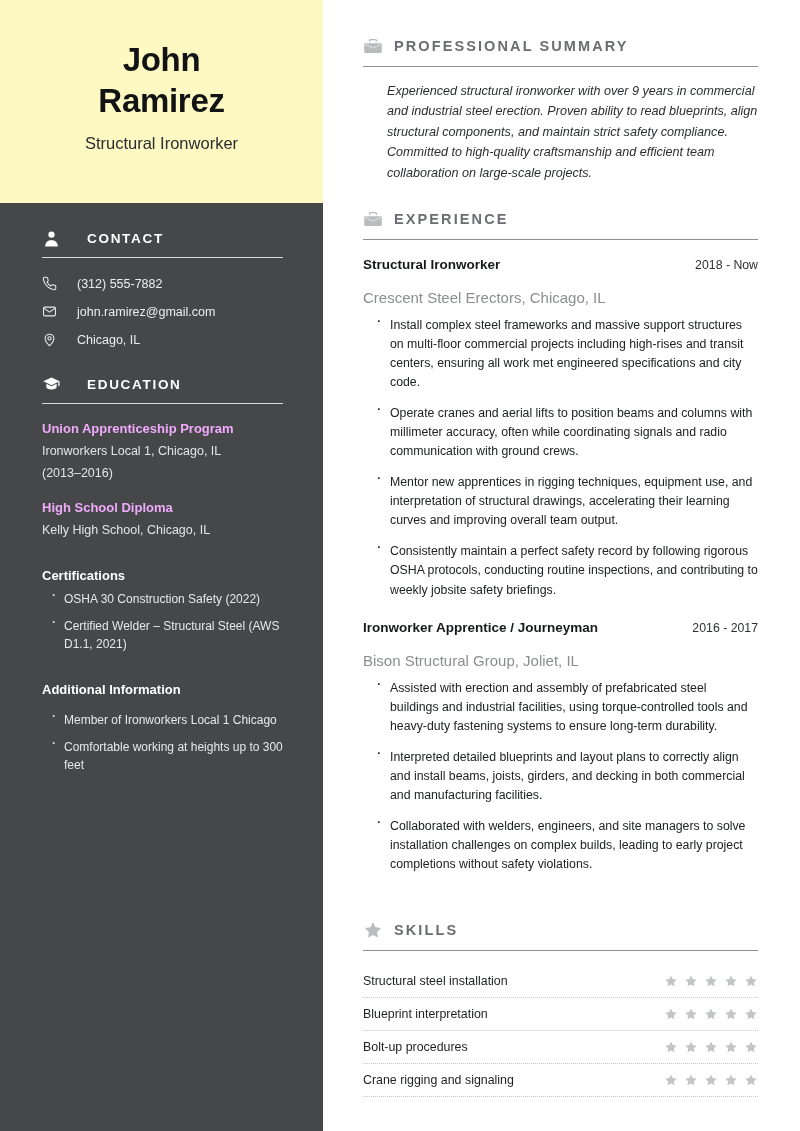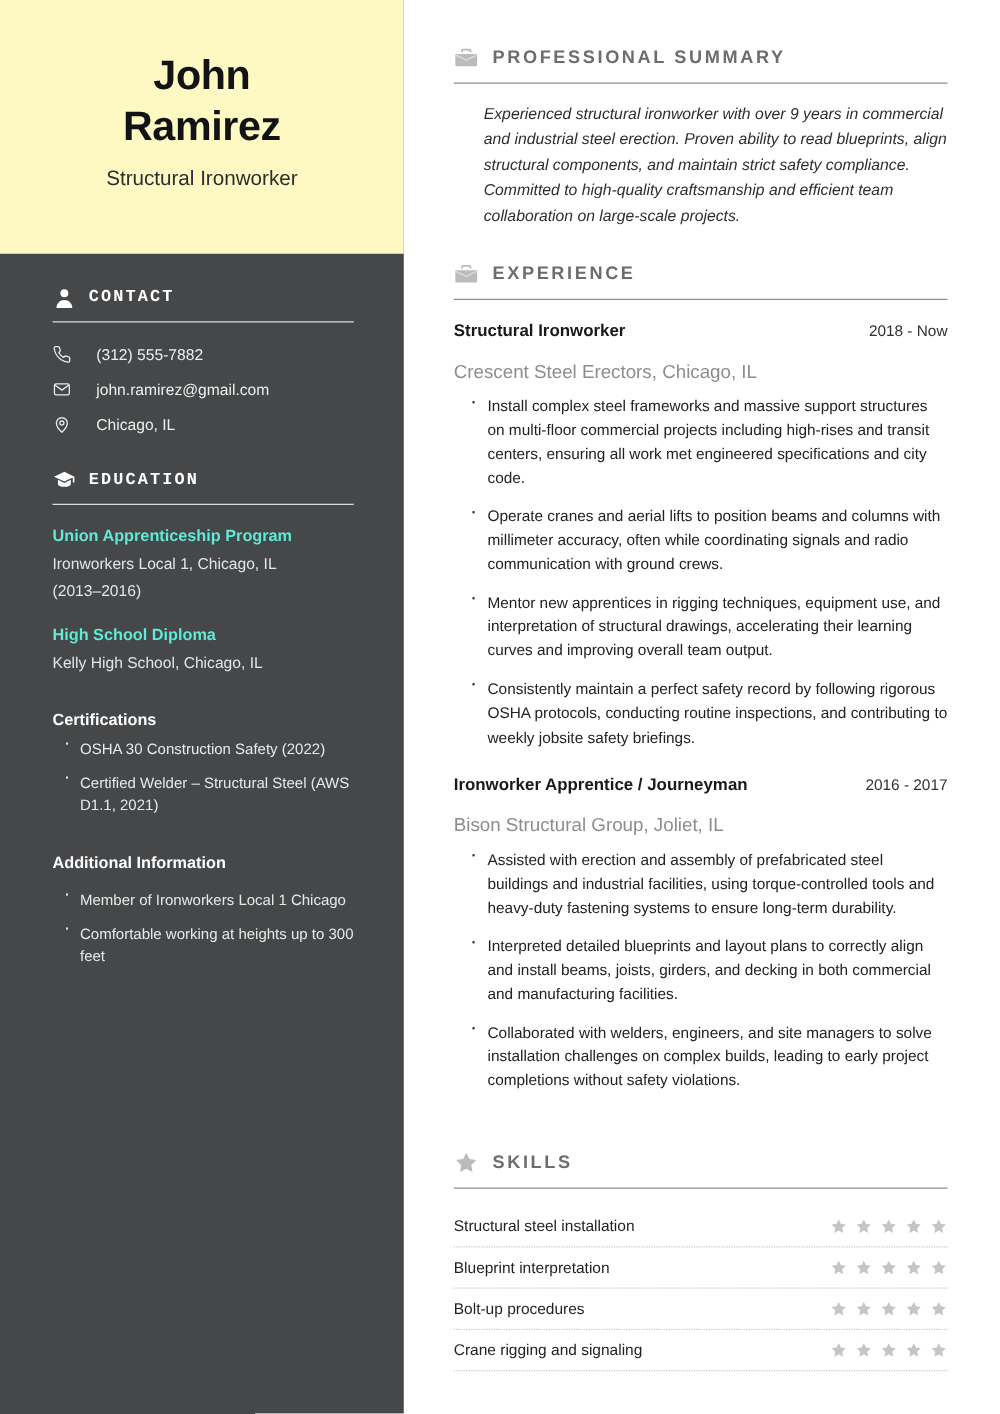--- a/index.html
+++ b/index.html
@@ -24,35 +24,35 @@
     font-size: 33px; font-weight: 700; color: #111315;
     line-height: 1.22; text-align: center; letter-spacing: -0.3px;
   }
   .job-title {
     margin-top: 13px;
     font-size: 16.5px; font-weight: 400; color: #2b2d2f; text-align:center;
   }
 
   .sb-body { padding: 26px 40px 30px 42px; }
 
-  .sec-head { display: flex; align-items: center; gap: 10px; font-family: Liberation Mono, monospace; }
+  .sec-head { display: flex; align-items: center; gap: 26px; }
   .sec-head .ic { width: 19px; height: 19px; display:block; flex:0 0 19px; }
   .sec-title {
     font-size: 13.5px; font-weight: 700; letter-spacing: 1.7px;
     color: #ffffff; text-transform: uppercase;
   }
   .rule-light { height: 1px; background: #d8dadb; margin: 9px 0 0 0; }
 
   .contact-list { margin-top: 18px; }
   .contact-row { display:flex; align-items:center; gap: 20px; margin-bottom: 13px; }
   .contact-row .ic { width: 15px; height:15px; flex:0 0 15px; }
   .contact-row span.txt { font-size: 12.5px; color: #eceded; }
 
   .sb-block { margin-top: 28px; }
-  .edu-title { font-size: 13px; font-weight: 700; color:#5eead4; line-height:1.45; }
+  .edu-title { font-size: 13px; font-weight: 700; color:#f0abfc; line-height:1.45; }
   .edu-sub   { font-size: 12.5px; font-weight: 400; color:#e3e4e5; line-height:1.5; margin-top: 3px; }
   .gap-lg { height: 17px; }
 
   .sb-sub-head { font-size: 13px; font-weight: 700; color: #ffffff; margin-bottom: 7px; }
   ul.sb-ul { list-style: none; margin: 0 0 0 8px; padding: 0; }
   ul.sb-ul li {
     position: relative; padding-left: 14px; margin-bottom: 9px;
     font-size: 12px; color: #e7e8e8; line-height: 1.52;
   }
   ul.sb-ul li::before {

